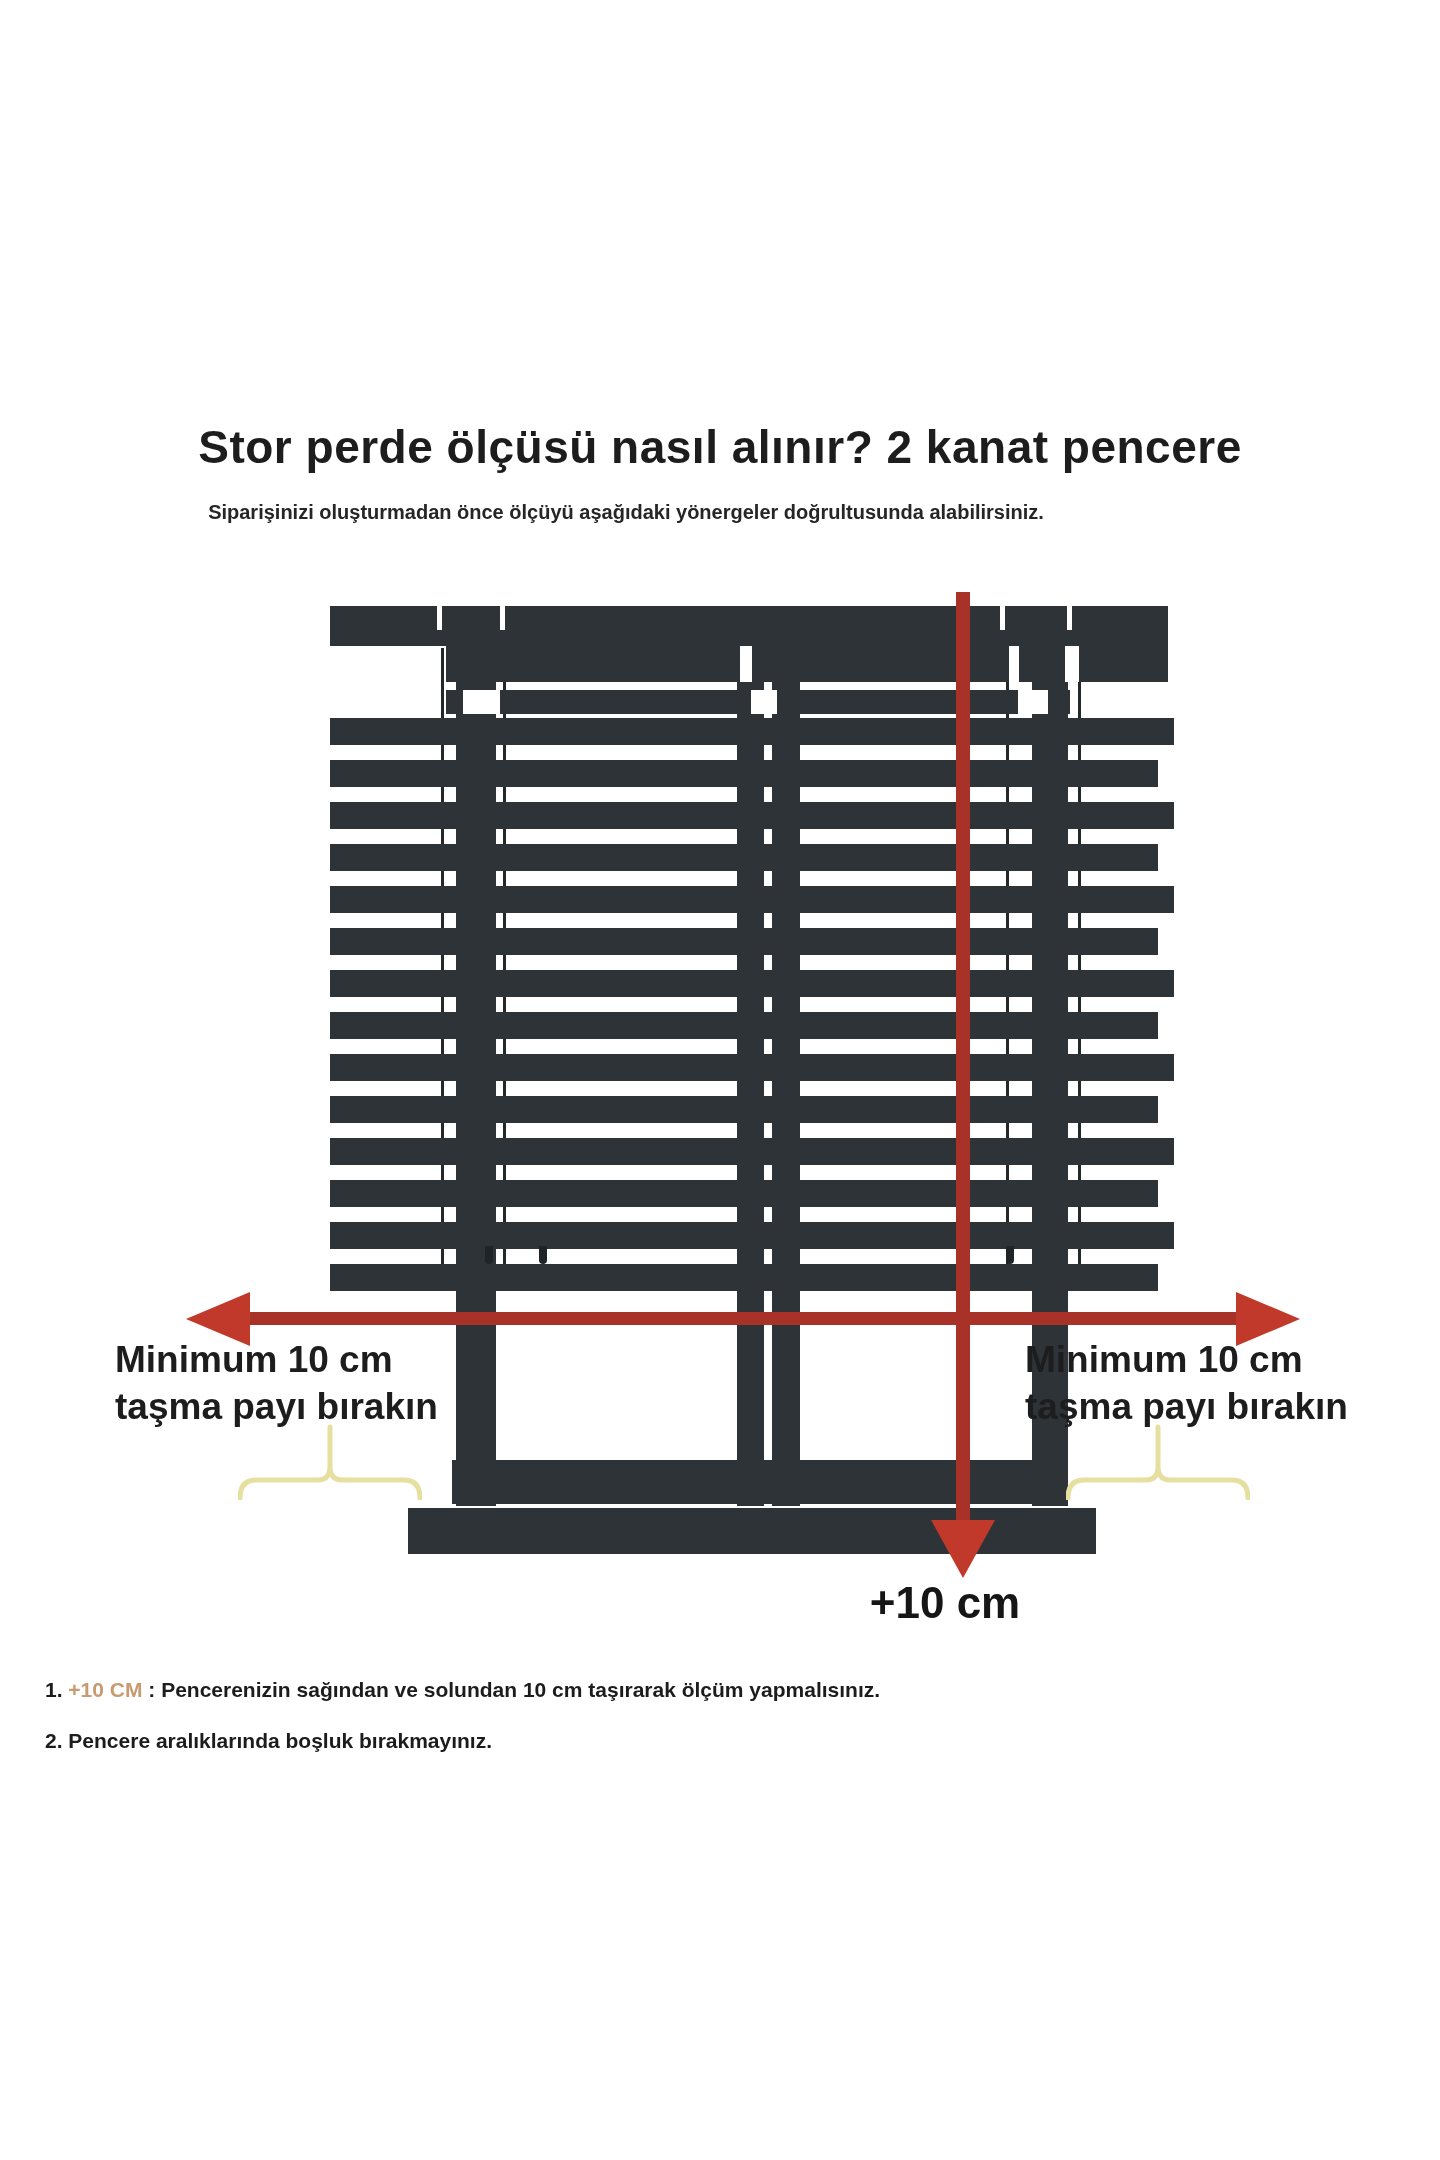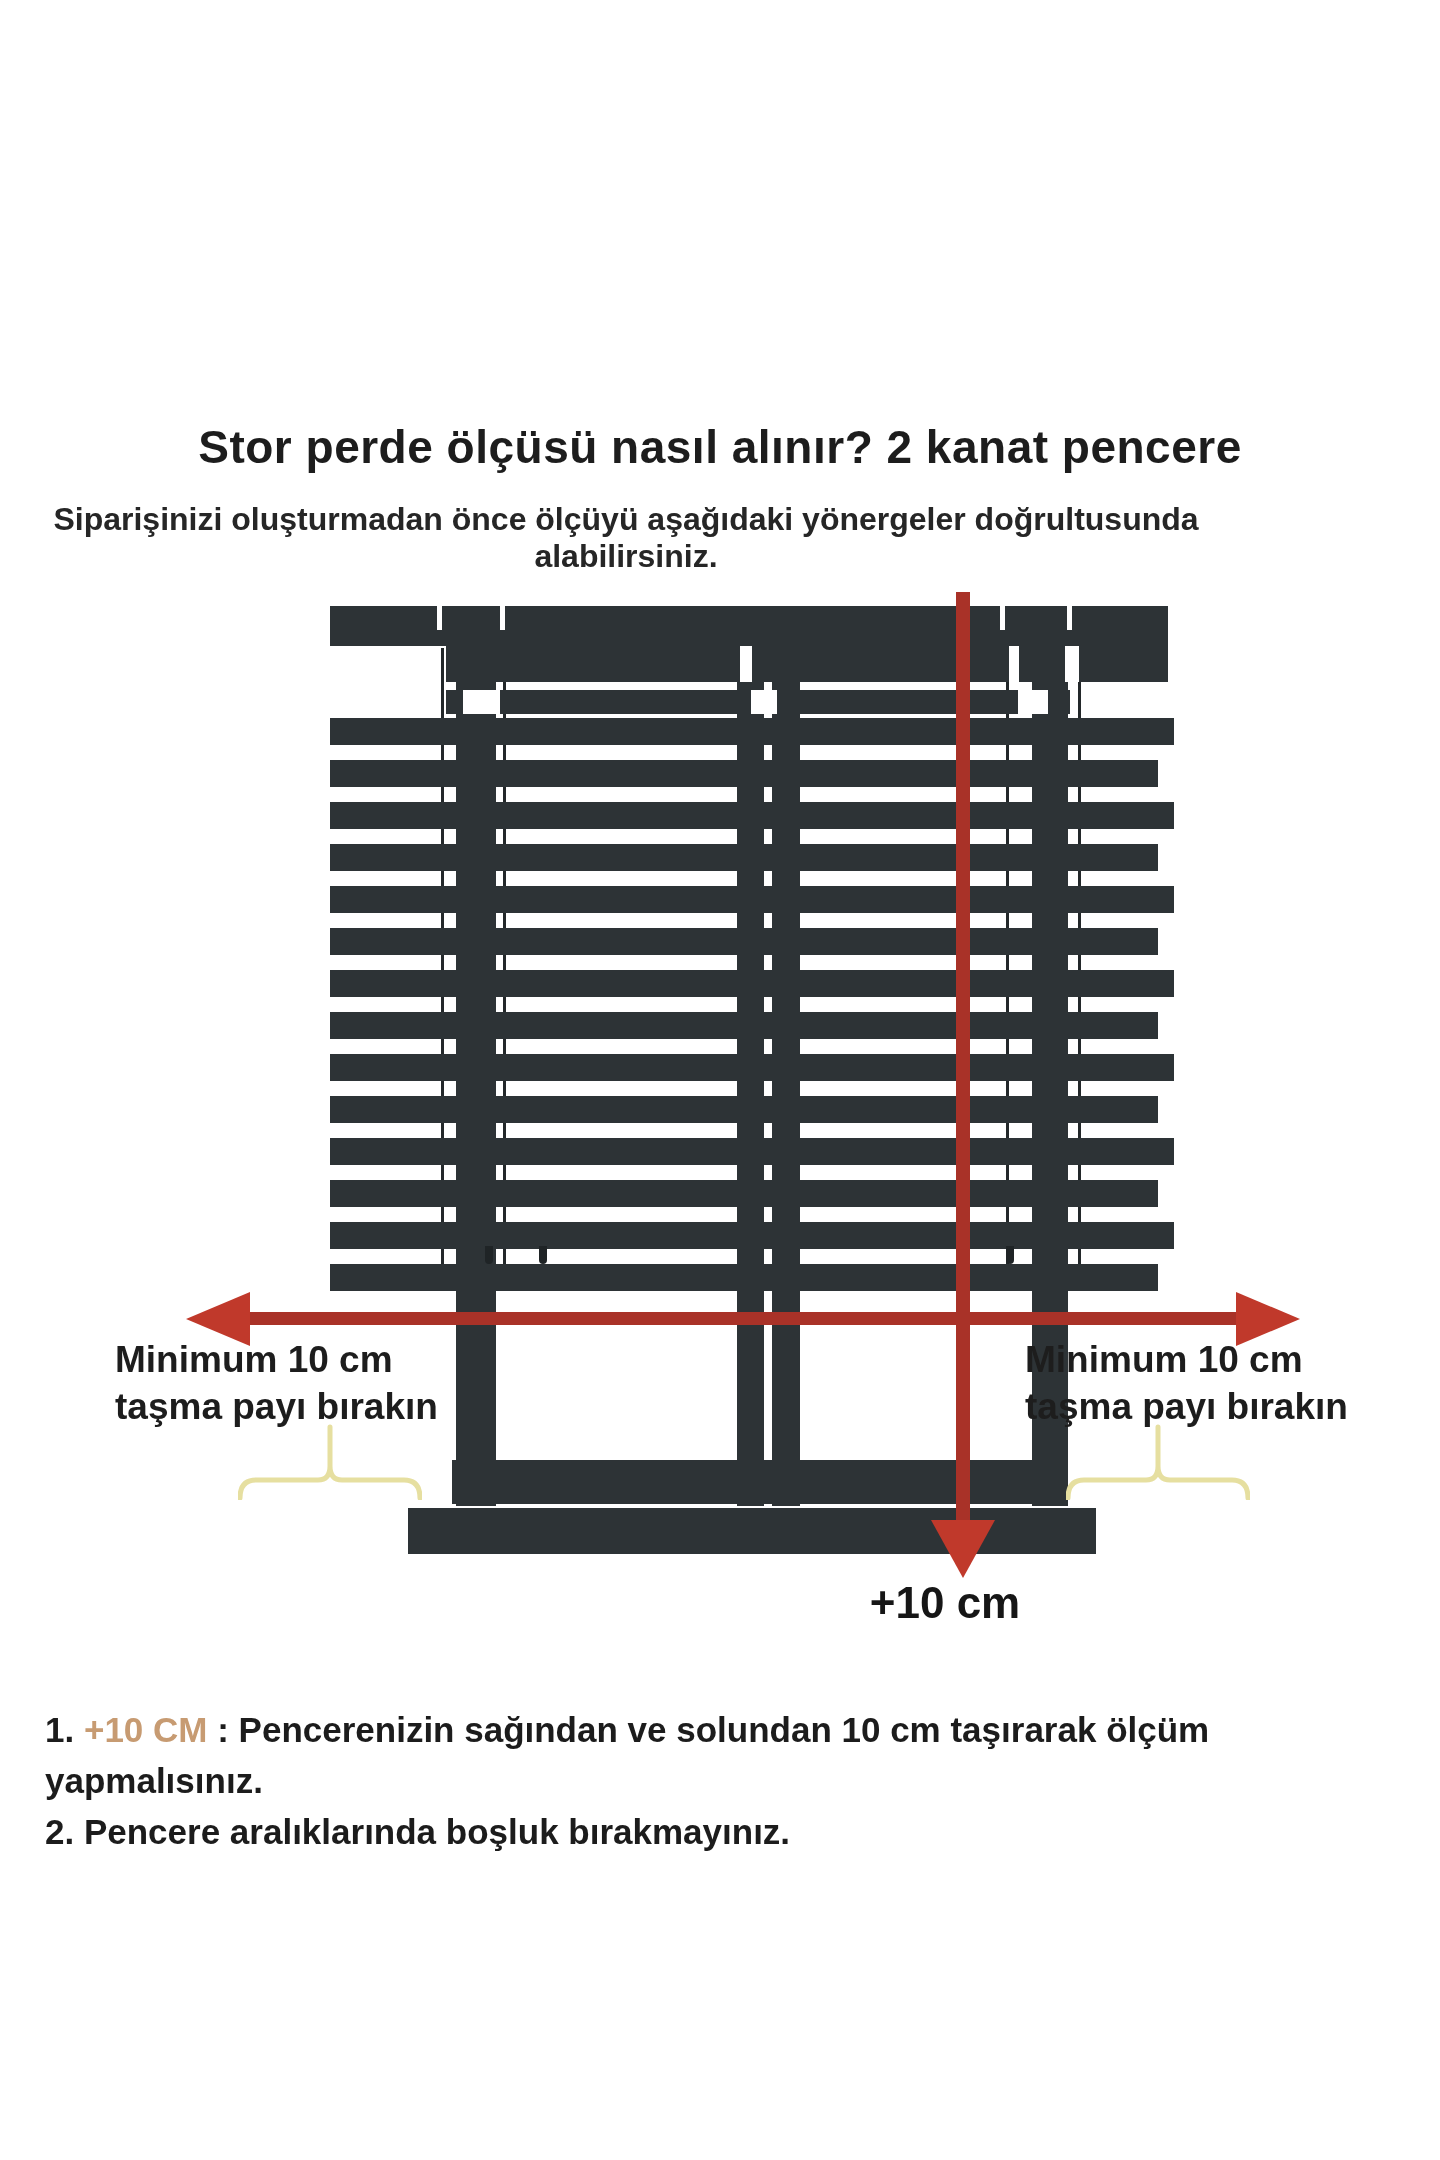--- a/index.html
+++ b/index.html
@@ -10,21 +10,21 @@
   .abs { position:absolute; }
 
   
   .title {
     position:absolute; top:420px; left:0; width:1440px; text-align:center;
     font-size:46px; font-weight:700; letter-spacing:.5px;
     color:var(--c-text,#1d1d1d);
   }
   .subtitle {
     position:absolute; top:501px; left:0; width:1252px; text-align:center;
-    font-size:32px; font-weight:700; color:#262626;
+    font-size:20px; font-weight:700; color:#262626;
   }
 
   
   .frame { background:var(--c-frame,#2d3336); position:absolute; }
   .post-left   { left:456px;  top:648px; width:40px; height:858px; }
   .post-c1     { left:737px;  top:648px; width:27px; height:858px; }
   .post-c2     { left:772px;  top:648px; width:28px; height:858px; }
   .post-right  { left:1032px; top:648px; width:36px; height:858px; }
   .bottom-rail { left:452px;  top:1460px; width:616px; height:44px; }
   .sill        { left:408px;  top:1508px; width:688px; height:46px; }
@@ -71,22 +71,22 @@
   
   .note { position:absolute; width:360px; text-align:left;
           font-size:37px; font-weight:700; line-height:47px;
           color:var(--c-text,#1d1d1d); }
   .note-left  { left:115px;  top:1336px; }
   .note-right { left:1025px; top:1336px; }
   .plus10 { position:absolute; left:820px; top:1578px; width:250px; text-align:center;
             font-size:44px; font-weight:700; color:#161616; }
 
   
-  .instructions { position:absolute; left:45px; top:1704px; width:1370px;
-                  font-size:35px; font-weight:700; color:#1c1c1c; line-height:51px; }
+  .instructions { position:absolute; left:45px; top:1664px; width:1370px;
+                  font-size:21px; font-weight:700; color:#1c1c1c; line-height:51px; }
   .hl { color:var(--c-highlight,#c79b72); }
 </style>
 </head>
 <body>
 
 <div class="canvas">
 
   <div class="title">Stor perde ölçüsü nasıl alınır? 2 kanat pencere</div>
   <div class="subtitle">Siparişinizi oluşturmadan önce ölçüyü aşağıdaki yönergeler doğrultusunda alabilirsiniz.</div>
 

